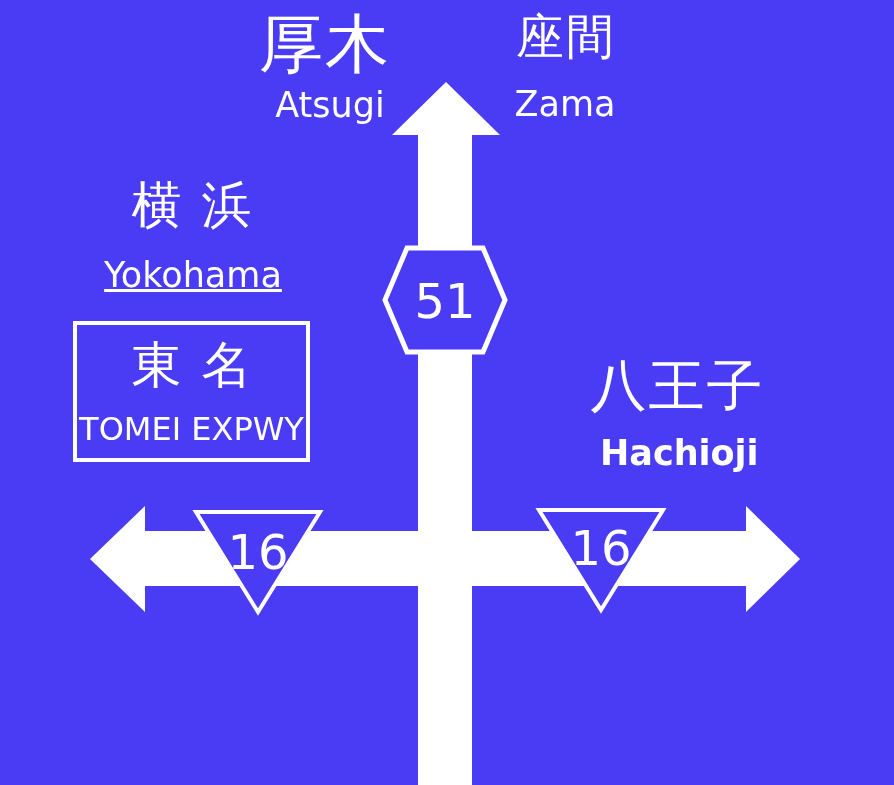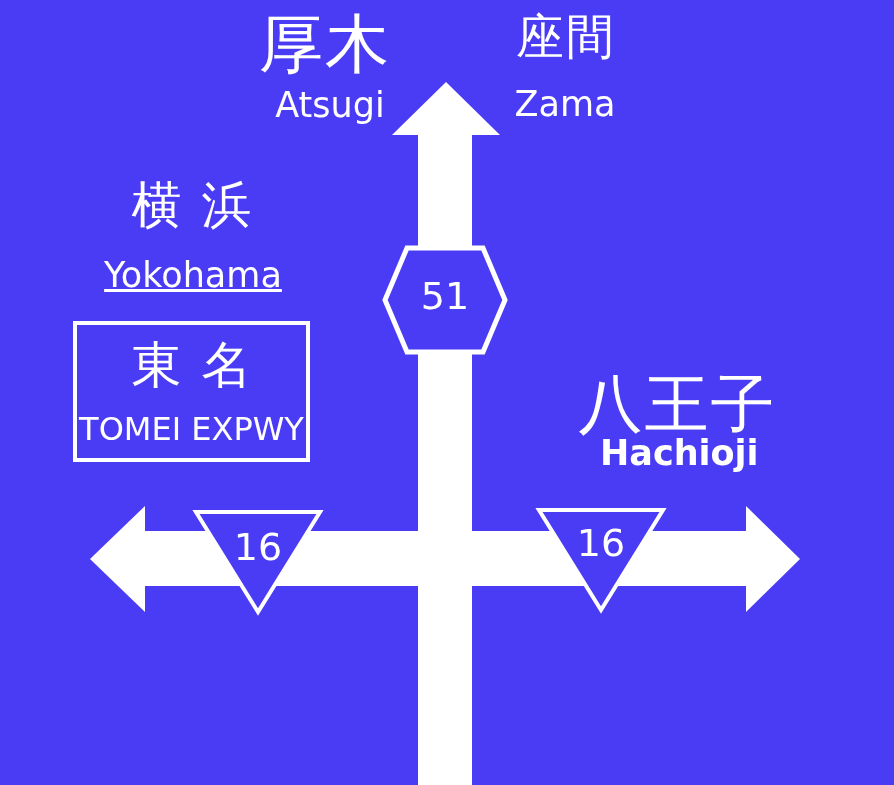--- a/index.html
+++ b/index.html
@@ -7,21 +7,21 @@
       width: 894px; height: 785px; overflow: hidden;
       background: #4a3cf5;
       position: relative;
       font-family: "DejaVu Sans", "Liberation Sans", sans-serif;
       color: #ffffff;
     }
     .sign { position: absolute; left: 0; top: 0; width: 894px; height: 785px; }
     .txt { position: absolute; white-space: nowrap; text-align: center; line-height: 1; }
     .jp { font-size: 50px; font-weight: normal; letter-spacing: 2px; }
     .en { font-size: 35px; font-family: "DejaVu Sans", sans-serif; }
-    .shield-num { font-size: 38px; position: absolute; text-align: center; line-height: 1; }
+    .shield-num { font-size: 48px; position: absolute; text-align: center; line-height: 1; }
     .tomei-box {
       position: absolute; left: 73px; top: 321px; width: 237px; height: 141px;
       border: 4px solid #ffffff; box-sizing: border-box;
     }
   </style>
 </head>
 <body>
 
 <svg class="sign" viewBox="0 0 894 785" xmlns="http://www.w3.org/2000/svg">
 
@@ -48,18 +48,18 @@
 <div class="txt jp" style="left:486px; top:12px; width:160px; font-size:48px;">座間</div>
 <div class="txt en" style="left:505px; top:87px; width:120px;">Zama</div>
 
 <div class="txt jp" style="left:100px; top:180px; width:185px;">横 浜</div>
 <div class="txt en" style="left:98px; top:258px; width:190px;text-decoration:underline;">Yokohama</div>
 
 <div class="tomei-box"></div>
 <div class="txt jp" style="left:100px; top:340px; width:185px;">東 名</div>
 <div class="txt en" style="left:73px; top:413px; width:237px; font-size:32px;">TOMEI EXPWY</div>
 
-<div class="txt jp" style="left:555px; top:372px; width:245px; font-size:64px;">八王子</div>
+<div class="txt jp" style="left:555px; top:358px; width:245px; font-size:56px;">八王子</div>
 <div class="txt en" style="left:600px; top:436px; width:155px;font-weight:bold;">Hachioji</div>
 
 <div class="shield-num" style="left:395px; top:277px; width:100px;">51</div>
 <div class="shield-num" style="left:208px; top:528px; width:100px;">16</div>
 <div class="shield-num" style="left:551px; top:524px; width:100px;">16</div>
 
 </body></html>

